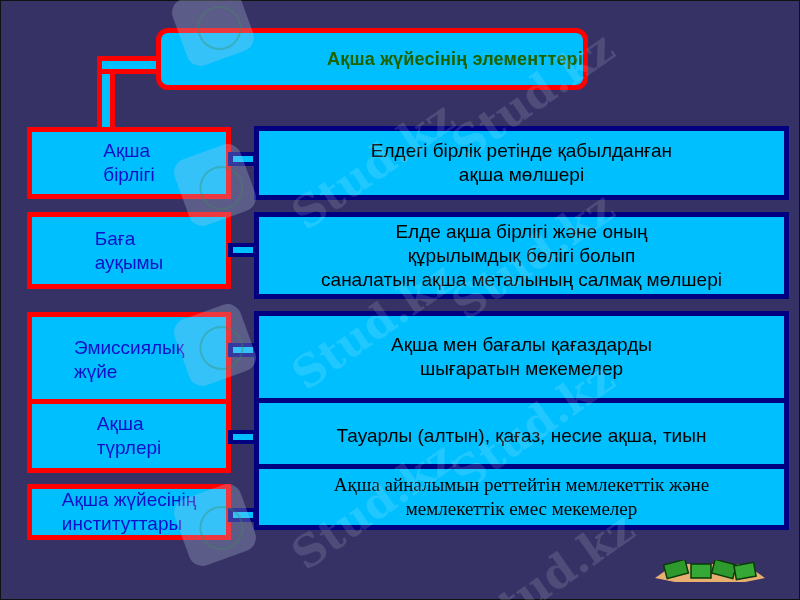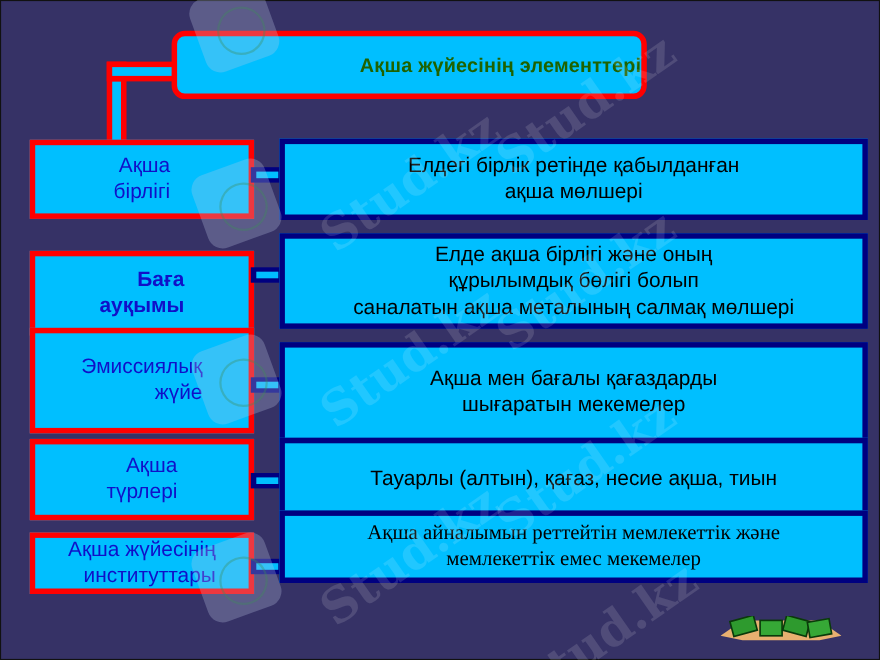--- a/index.html
+++ b/index.html
@@ -69,21 +69,21 @@
     .left-box {
       position: absolute;
       left: 27px;
       width: 204px;
       background: #00BFFF;
       border: 5px solid #FF0000;
       box-sizing: border-box;
       display: flex;
       align-items: center;
       justify-content: center;
-      text-align: right;
+      text-align: left;
       color: #1010C8;
       font-size: 19px;
       line-height: 24px;
       white-space: pre-line;
     }
     .right-box {
       position: absolute;
       left: 254px;
       width: 535px;
       background: #00BFFF;
@@ -154,28 +154,28 @@
 <div class="title-box">
   <span class="title-text">Ақша жүйесінің элементтері</span>
 </div>
 
 <div class="left-box" style="top:127px;height:72px;">Ақша
 бірлігі</div>
 <div class="link" style="top:152px;"></div>
 <div class="right-box" style="top:126px;height:74px;">Елдегі бірлік ретінде қабылданған
 ақша мөлшері</div>
 
-<div class="left-box" style="top:228px;height:77px;font-weight:bold;">Баға
+<div class="left-box" style="top:212px;height:77px;">Баға
 ауқымы</div>
 <div class="link" style="top:243px;"></div>
 <div class="right-box" style="top:212px;height:87px;">Елде ақша бірлігі және оның
 құрылымдық бөлігі болып
 саналатын ақша металының салмақ мөлшері</div>
 
-<div class="left-box" style="top:298px;height:96px;">Эмиссиялық
+<div class="left-box" style="top:312px;height:96px;">Эмиссиялық
 жүйе</div>
 <div class="link" style="top:343px;"></div>
 <div class="right-box" style="top:311px;height:92px;">Ақша мен бағалы қағаздарды
 шығаратын мекемелер</div>
 
 <div class="left-box" style="top:399px;height:74px;">Ақша
 түрлері</div>
 <div class="link" style="top:430px;"></div>
 <div class="right-box" style="top:398px;height:76px;">Тауарлы (алтын), қағаз, несие ақша, тиын</div>
 

